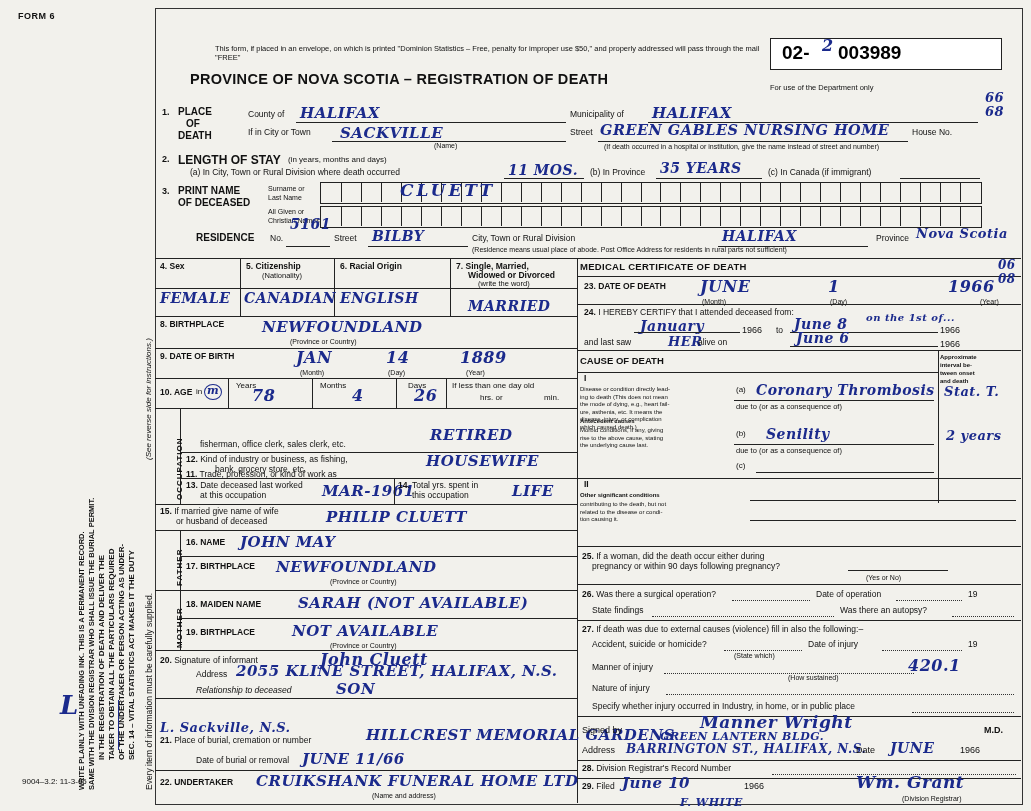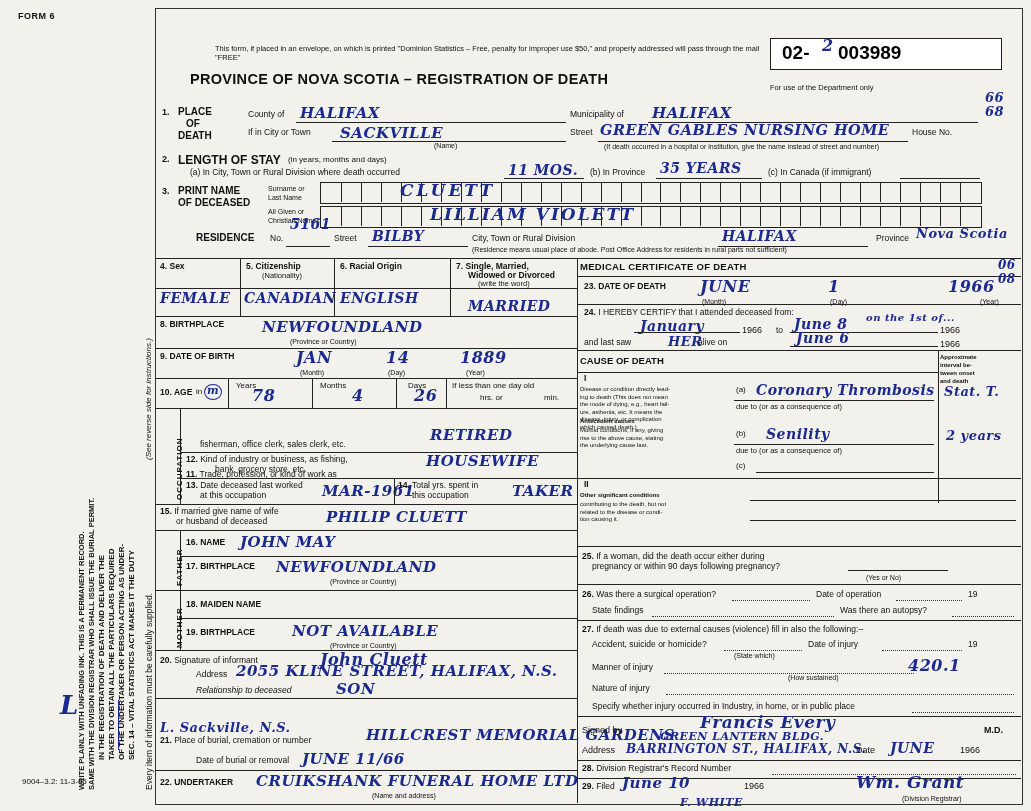--- a/index.html
+++ b/index.html
@@ -171,21 +171,20 @@
       <div style="position:absolute;left:499.24242424242425px;top:0;width:1px;height:19px;background:#222;"></div>
       <div style="position:absolute;left:519.2121212121212px;top:0;width:1px;height:19px;background:#222;"></div>
       <div style="position:absolute;left:539.1818181818181px;top:0;width:1px;height:19px;background:#222;"></div>
       <div style="position:absolute;left:559.1515151515151px;top:0;width:1px;height:19px;background:#222;"></div>
       <div style="position:absolute;left:579.1212121212121px;top:0;width:1px;height:19px;background:#222;"></div>
       <div style="position:absolute;left:599.090909090909px;top:0;width:1px;height:19px;background:#222;"></div>
       <div style="position:absolute;left:619.060606060606px;top:0;width:1px;height:19px;background:#222;"></div>
       <div style="position:absolute;left:639.030303030303px;top:0;width:1px;height:19px;background:#222;"></div>
     </div>
   <div class="abs hand" style="left:400px;top:180px;font-size:17px;letter-spacing:3px;">CLUETT</div>
-  <div class="abs hand" style="left:430px;top:204px;font-size:17px;letter-spacing:2px;">LILLIAM VIOLETT</div>
 
   <div class="abs print b" style="left:196px;top:233px;font-size:10px;">RESIDENCE</div>
   <div class="abs print" style="left:270px;top:234px;font-size:8.5px;">No.</div>
   <div class="abs hand" style="left:290px;top:216px;font-size:14px;">5161</div>
   <div class="abs bb" style="left:286px;top:246px;width:44px;"></div>
   <div class="abs print" style="left:334px;top:234px;font-size:8.5px;">Street</div>
   <div class="abs hand" style="left:372px;top:228px;font-size:14px;">BILBY</div>
   <div class="abs bb" style="left:368px;top:246px;width:100px;"></div>
   <div class="abs print" style="left:472px;top:234px;font-size:8.5px;">City, Town or Rural Division</div>
   <div class="abs hand" style="left:722px;top:228px;font-size:14px;">HALIFAX</div>
@@ -262,41 +261,42 @@
   <div class="abs print" style="left:215px;top:465px;font-size:8.5px;">bank, grocery store, etc.</div>
   <div class="abs hand" style="left:426px;top:452px;font-size:15px;">HOUSEWIFE</div>
   <div class="abs" style="left:180px;top:478px;width:397px;height:1px;background:#222;"></div>
 
   <div class="abs print" style="left:186px;top:481px;font-size:8.5px;"><span class="b">13.</span> <span>Date deceased last worked</span></div>
   <div class="abs print" style="left:200px;top:491px;font-size:8.5px;">at this occupation</div>
   <div class="abs hand" style="left:322px;top:482px;font-size:15px;">MAR-1961</div>
   <div class="abs" style="left:394px;top:478px;width:1px;height:26px;background:#222;"></div>
   <div class="abs print" style="left:398px;top:481px;font-size:8.5px;"><span class="b">14.</span> <span>Total yrs. spent in</span></div>
   <div class="abs print" style="left:412px;top:491px;font-size:8.5px;">this occupation</div>
-  <div class="abs hand" style="left:512px;top:482px;font-size:15px;">TAKER</div>
+  <div class="abs hand" style="left:512px;top:482px;font-size:15px;">LIFE</div>
   <div class="abs" style="left:155px;top:504px;width:422px;height:1px;background:#222;"></div>
 
   <div class="abs print" style="left:160px;top:507px;font-size:8.5px;"><span class="b">15.</span> <span>If married give name of wife</span></div>
   <div class="abs print" style="left:176px;top:517px;font-size:8.5px;">or husband of deceased</div>
   <div class="abs hand" style="left:326px;top:508px;font-size:15px;">PHILIP CLUETT</div>
   <div class="abs" style="left:155px;top:530px;width:422px;height:1px;background:#222;"></div>
 
   <div class="abs" style="left:180px;top:530px;width:1px;height:60px;background:#222;"></div>
   <div class="vert print b" style="left:176px;top:586px;transform:rotate(-90deg);font-size:8px;letter-spacing:1px;">FATHER</div>
   <div class="abs print" style="left:186px;top:538px;font-size:8.5px;"><span class="b">16.</span> <span class="b">NAME</span></div>
   <div class="abs hand" style="left:240px;top:533px;font-size:15px;">JOHN MAY</div>
   <div class="abs" style="left:180px;top:556px;width:397px;height:1px;background:#222;"></div>
   <div class="abs print" style="left:186px;top:562px;font-size:8.5px;"><span class="b">17.</span> <span class="b">BIRTHPLACE</span></div>
   <div class="abs hand" style="left:276px;top:558px;font-size:15px;">NEWFOUNDLAND</div>
   <div class="abs print tiny" style="left:330px;top:578px;">(Province or Country)</div>
   <div class="abs" style="left:155px;top:590px;width:422px;height:1px;background:#222;"></div>
 
   <div class="abs" style="left:180px;top:590px;width:1px;height:60px;background:#222;"></div>
   <div class="vert print b" style="left:176px;top:648px;transform:rotate(-90deg);font-size:8px;letter-spacing:1px;">MOTHER</div>
   <div class="abs print" style="left:186px;top:600px;font-size:8.5px;"><span class="b">18.</span> <span class="b">MAIDEN NAME</span></div>
+  <div class="abs hand" style="left:298px;top:594px;font-size:15px;">SARAH (NOT AVAILABLE)</div>
   <div class="abs" style="left:180px;top:618px;width:397px;height:1px;background:#222;"></div>
   <div class="abs print" style="left:186px;top:628px;font-size:8.5px;"><span class="b">19.</span> <span class="b">BIRTHPLACE</span></div>
   <div class="abs hand" style="left:292px;top:622px;font-size:15px;">NOT AVAILABLE</div>
   <div class="abs print tiny" style="left:330px;top:642px;">(Province or Country)</div>
   <div class="abs" style="left:155px;top:650px;width:422px;height:1px;background:#222;"></div>
 
   <div class="abs print" style="left:160px;top:656px;font-size:8.5px;"><span class="b">20.</span> <span>Signature of informant</span></div>
   <div class="abs hand" style="left:320px;top:650px;font-size:16px;">John Cluett</div>
   <div class="abs print" style="left:196px;top:670px;font-size:8.5px;">Address</div>
   <div class="abs hand" style="left:236px;top:662px;font-size:15px;">2055 KLINE STREET, HALIFAX, N.S.</div>
@@ -428,21 +428,21 @@
   <div class="abs print dots" style="left:664px;top:663px;width:250px;height:10px;"></div>
   <div class="abs hand" style="left:908px;top:656px;font-size:16px;">420.1</div>
   <div class="abs print tiny" style="left:788px;top:674px;">(How sustained)</div>
   <div class="abs print" style="left:592px;top:684px;font-size:8.5px;">Nature of injury</div>
   <div class="abs print dots" style="left:666px;top:684px;width:348px;height:10px;"></div>
   <div class="abs print" style="left:592px;top:702px;font-size:8.5px;">Specify whether injury occurred in Industry, in home, or in public place</div>
   <div class="abs print dots" style="left:912px;top:702px;width:102px;height:10px;"></div>
   <div class="abs" style="left:577px;top:716px;width:444px;height:1px;background:#222;"></div>
 
   <div class="abs print" style="left:582px;top:726px;font-size:9px;">Signed by</div>
-  <div class="abs hand" style="left:700px;top:712px;font-size:17px;">Francis Every</div>
+  <div class="abs hand" style="left:700px;top:712px;font-size:17px;">Manner Wright</div>
   <div class="abs print b" style="left:984px;top:726px;font-size:9px;">M.D.</div>
   <div class="abs hand" style="left:660px;top:730px;font-size:11px;">GREEN LANTERN BLDG.</div>
   <div class="abs print" style="left:582px;top:746px;font-size:9px;">Address</div>
   <div class="abs hand" style="left:626px;top:742px;font-size:12px;">BARRINGTON ST., HALIFAX, N.S.</div>
   <div class="abs print" style="left:856px;top:746px;font-size:9px;">Date</div>
   <div class="abs hand" style="left:890px;top:740px;font-size:14px;">JUNE</div>
   <div class="abs print" style="left:960px;top:746px;font-size:9px;">1966</div>
   <div class="abs" style="left:577px;top:760px;width:444px;height:1px;background:#222;"></div>
 
   <div class="abs print" style="left:582px;top:764px;font-size:8.5px;"><span class="b">28.</span> <span>Division Registrar's Record Number</span></div>

